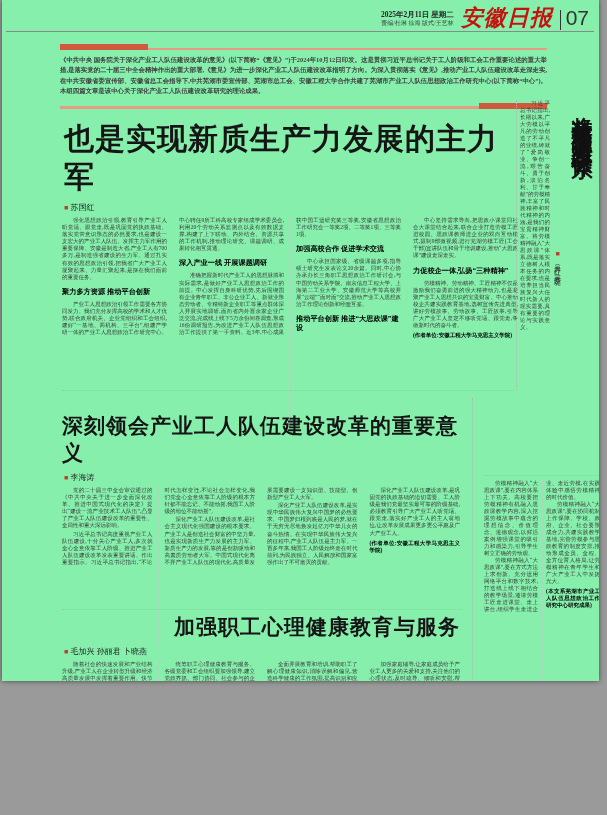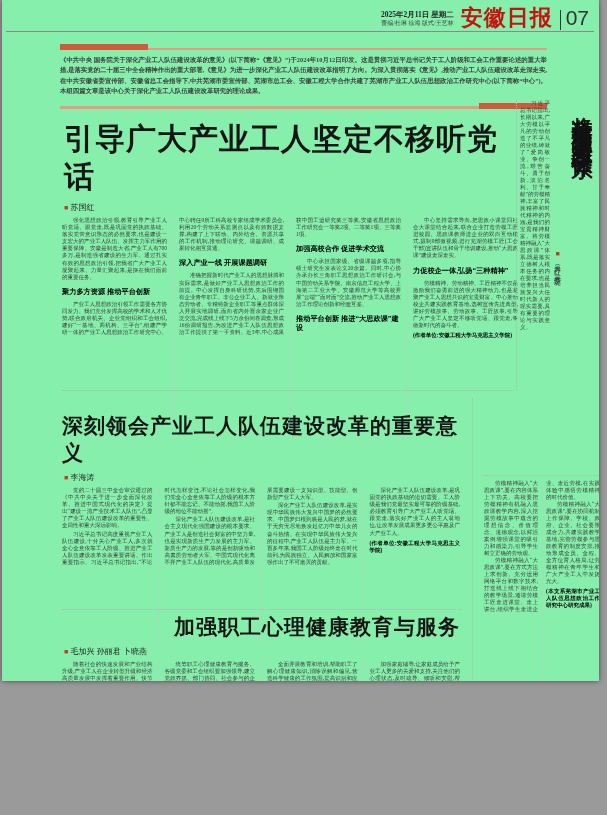--- a/index.html
+++ b/index.html
@@ -6,21 +6,21 @@
   body{width:607px;height:815px;background:#9a9a9a;position:relative;
        font-family:"Liberation Serif",serif;-webkit-font-smoothing:antialiased;}
   .page{position:absolute;left:2px;top:0;width:597px;height:681px;background:#86efac;
         box-shadow:0 0 5px rgba(0,0,0,.55);overflow:hidden;}
 
   
   .hdr{position:absolute;top:3px;right:10px;display:flex;align-items:center;gap:7px;}
   .hdr-dates{text-align:right;color:#222;}
   .hdr-date{font-size:7.5px;font-weight:bold;line-height:9px;}
   .hdr-editors{font-size:6px;color:#444;line-height:8px;}
-  .masthead{font-size:22px;font-weight:bold;color:#c41410;
+  .masthead{font-size:22px;font-weight:bold;font-style:italic;color:#c41410;
             font-family:"DejaVu Serif",serif;letter-spacing:1px;}
   .pagenum-wrap{display:flex;align-items:flex-end;gap:5px;color:#222;}
   .pagenum-bar{width:1px;height:20px;background:#333;}
   .pagenum{font-size:21px;font-family:"Liberation Sans",sans-serif;color:#333;}
   .hdr-rule{position:absolute;top:31px;left:4px;right:5px;border-top:1.5px solid #8a8a8a;}
 
   
   .intro{position:absolute;left:58px;top:44px;width:487px;}
   .bar{display:flex;align-items:flex-end;}
   .bar .dark{height:6px;background:#d15a3e;}
@@ -106,21 +106,21 @@
         <div class="light"></div>
     </div>
     <div class="intro-text">《中共中央 国务院关于深化产业工人队伍建设改革的意见》(以下简称“《意见》”)于2024年10月12日印发。这是贯彻习近平总书记关于工人阶级和工会工作重要论述的重大举措,是落实党的二十届三中全会精神作出的重大部署,《意见》为进一步深化产业工人队伍建设改革指明了方向。为深入贯彻落实《意见》,推动产业工人队伍建设改革走深走实,在中共安徽省委宣传部、安徽省总工会指导下,中共芜湖市委宣传部、芜湖市总工会、安徽工程大学合作共建了芜湖市产业工人队伍思想政治工作研究中心(以下简称“中心”)。本组四篇文章是该中心关于深化产业工人队伍建设改革研究的理论成果。</div>
     <div class="bar bar-bottom">
       <div class="light"></div>
         <div class="dark"></div>
     </div>
   </div>
 
   <div class="art" id="article1">
-    <h1 class="art-title">引导广大产业工人坚定不移听党话</h1>
+    <h1 class="art-title">也是实现新质生产力发展的主力军</h1>
     <div class="byline">
       <span class="bl-marker">■</span>
       <span>苏国红</span>
     </div>
     <div class="cols">
         <div class="sec-p">强化思想政治引领,教育引导产业工人听党话、跟党走,既是巩固党的执政基础、落实党管意识形态的必然要求,也是建设一支宏大的产业工人队伍、发挥主力军作用的重要保障。安徽是制造大省,产业工人有700多万,是制造强省建设的生力军。通过扎实有效的思想政治引领,把我省广大产业工人凝聚起来、力量汇聚起来,是摆在我们面前的重要任务。</div>
         <div class="sec-subhead">聚力多方资源 推动平台创新</div>
         <div class="sec-p">产业工人思想政治引领工作需要各方协同发力。我们充分发挥高校的学术和人才优势,联合政府机关、企业党组织和工会组织,建好“一基地、两机构、三平台”,组建产学研一体的产业工人思想政治工作研究中心。中心聘任9所工科高校专家组成学术委员会,利用20个劳动关系监测点以及有效数据支撑,构建了上下联动、内外结合、资源共享的工作机制,推动理论研究、课题调研、成果转化相互贯通。</div>
         <div class="sec-subhead">深入产业一线 开展课题调研</div>
         <div class="sec-p">准确把握新时代产业工人的思想脉搏和实际需求,是做好产业工人思想政治工作的前提。中心发挥自身科研优势,先后围绕国有企业青年职工、非公企业工人、新就业形态劳动者、专精特新企业职工等重点群体深入开展实地调研,面向省内外百余家企业广泛交流,完成线上线下5万余份问卷调查,形成16份调研报告,为改进产业工人队伍思想政治工作提供了第一手资料。近3年,中心成果获中国工运研究奖三等奖,安徽省思想政治工作研究会一等奖2项、二等奖1项、三等奖1项。</div>

